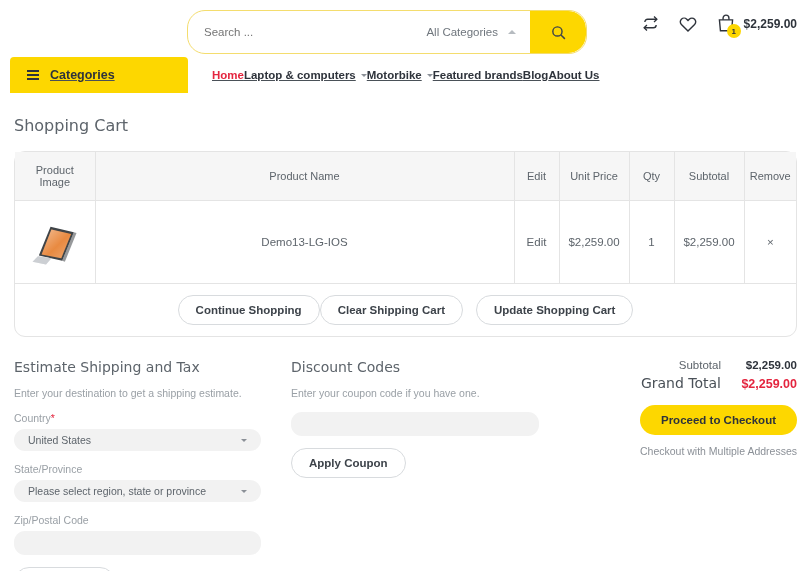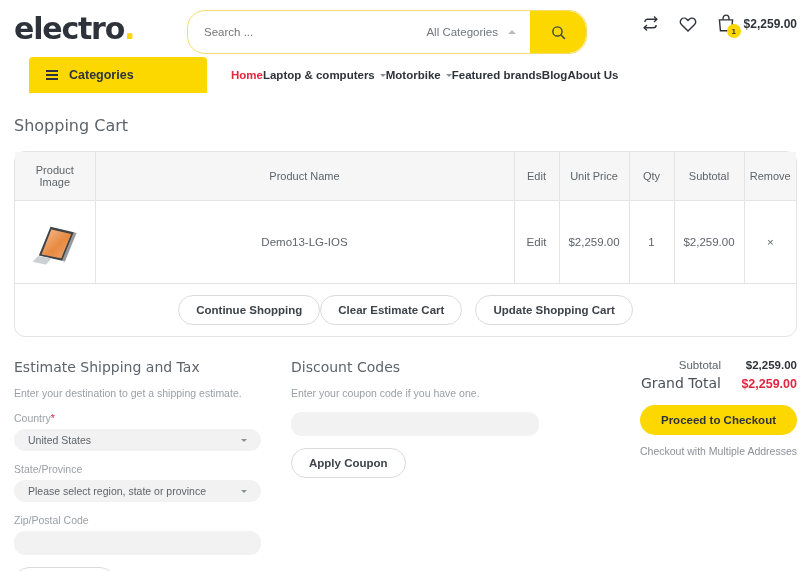--- a/index.html
+++ b/index.html
@@ -119,22 +119,23 @@
     font-size: 12px;
     font-weight: bold;
     color: #2e333b;
   }
 
   
   .navbar {
     height: 36px;
     display: flex;
     align-items: stretch;
-    padding: 0 29px;
+    padding: 0 10px;
     position: relative;
+    text-decoration: underline;
   }
   .categories-btn {
     width: 178px;
     background: #fdd700;
     border-radius: 4px 4px 0 0;
     display: flex;
     align-items: center;
     gap: 11px;
     padding: 0 17px;
     font-size: 12.5px;
@@ -333,21 +334,20 @@
     font-size: 10.5px;
     color: #8b9097;
     margin-top: 10px;
     cursor: pointer;
   }
 </style>
 </head>
 <body>
 
 <div class="header">
-  <div class="logo"><span>electro</span><span class="logo-dot">.</span></div>
 
   <div class="search-wrap">
     <input class="search-input" type="text" placeholder="Search ..." style="">
     <div class="search-cat">
       <span>All Categories</span>
       <span class="caret-up"></span>
     </div>
     <button class="search-btn">
       <svg width="17" height="17" viewBox="0 0 24 24" fill="none" stroke="#3d434a" stroke-width="2">
         <circle cx="10.5" cy="10.5" r="6.5"></circle>
@@ -467,21 +467,21 @@
           <td>1</td>
           <td>$2,259.00</td>
           <td class="remove">×</td>
         </tr>
       </tbody>
     </table>
 
     <div class="cart-actions">
       <button class="btn-pill">Continue Shopping</button>
       <div class="right-actions">
-        <button class="btn-pill">Clear Estimate Cart</button>
+        <button class="btn-pill">Clear Shipping Cart</button>
         <button class="btn-pill">Update Shopping Cart</button>
       </div>
     </div>
   </div>
 
   <div class="bottom">
 
     <div class="col-shipping">
       <h2 class="sec-title">Estimate Shipping and Tax</h2>
       <p class="sec-note">Enter your destination to get a shipping estimate.</p>

